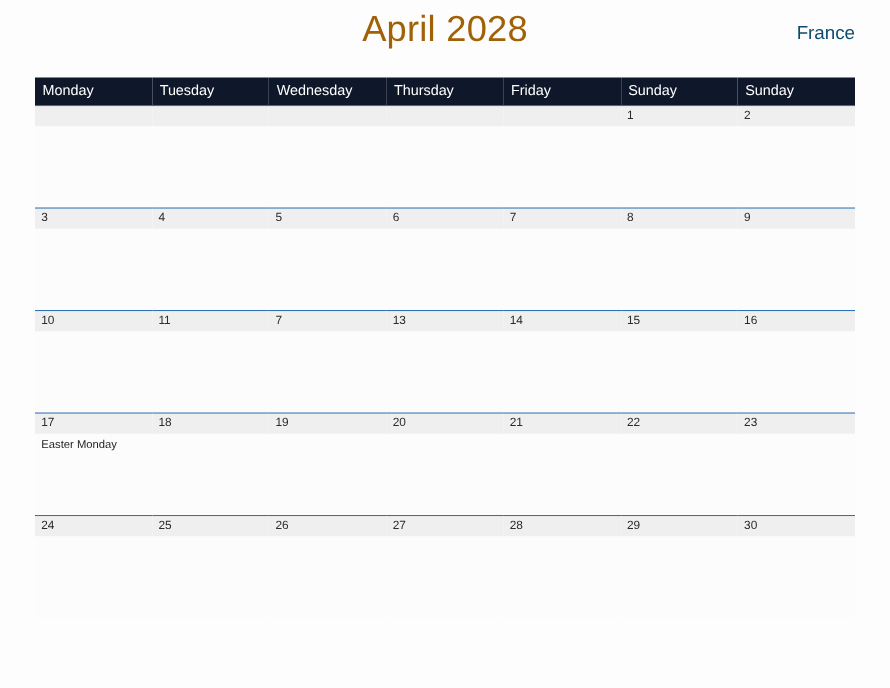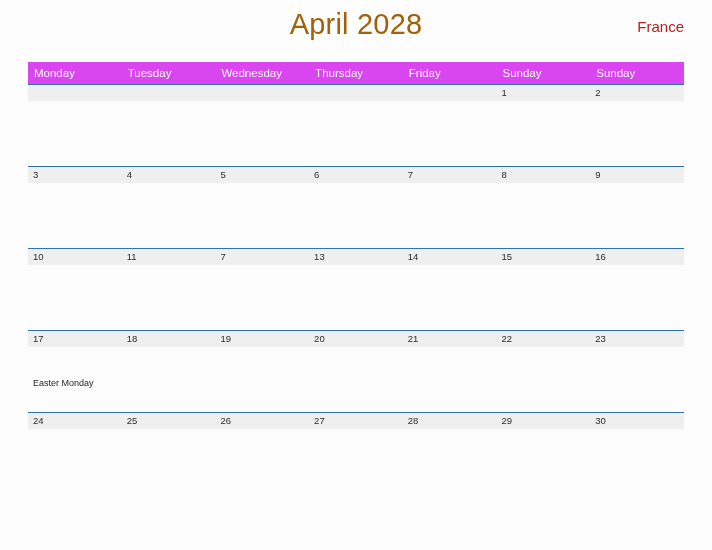--- a/index.html
+++ b/index.html
@@ -84,34 +84,34 @@
     font-family: "Liberation Sans", sans-serif;
     font-weight: normal;
     letter-spacing: 0.2px;
   }
 
   .country {
     position: absolute;
     right: 0;
     top: 18px;
     font-size: 15px;
-    color: #b91c1c;
+    color: #0c4a6e;
     font-family: "Liberation Sans", sans-serif;
   }
 
   
   .calendar {
     margin: 0 28px 0 28px;
     width: 656px;
     border-collapse: collapse;
     table-layout: fixed;
   }
 
   .dow-row th {
-    background: #d946ef;
+    background: #0f172a;
     color: #ffffff;
     font-size: 11.5px;
     font-weight: normal;
     text-align: left;
     padding: 5px 0 5px 6px;
     height: 18px;
     box-sizing: border-box;
     font-family: "Liberation Sans", sans-serif;
     border: none;
   }
@@ -143,21 +143,20 @@
     box-sizing: border-box;
     font-family: "Liberation Sans", sans-serif;
     white-space: nowrap;
   }
   .daynum-strip.empty {
     color: transparent;
   }
 
   .events {
     padding: 2px 4px 0 5px;
-    margin-top: 28px;
   }
   .event {
     font-size: 9px;
     line-height: 12px;
     color: #1f1f1f;
     font-family: "Liberation Sans", sans-serif;
     white-space: nowrap;
     overflow: hidden;
   }
 </style>

